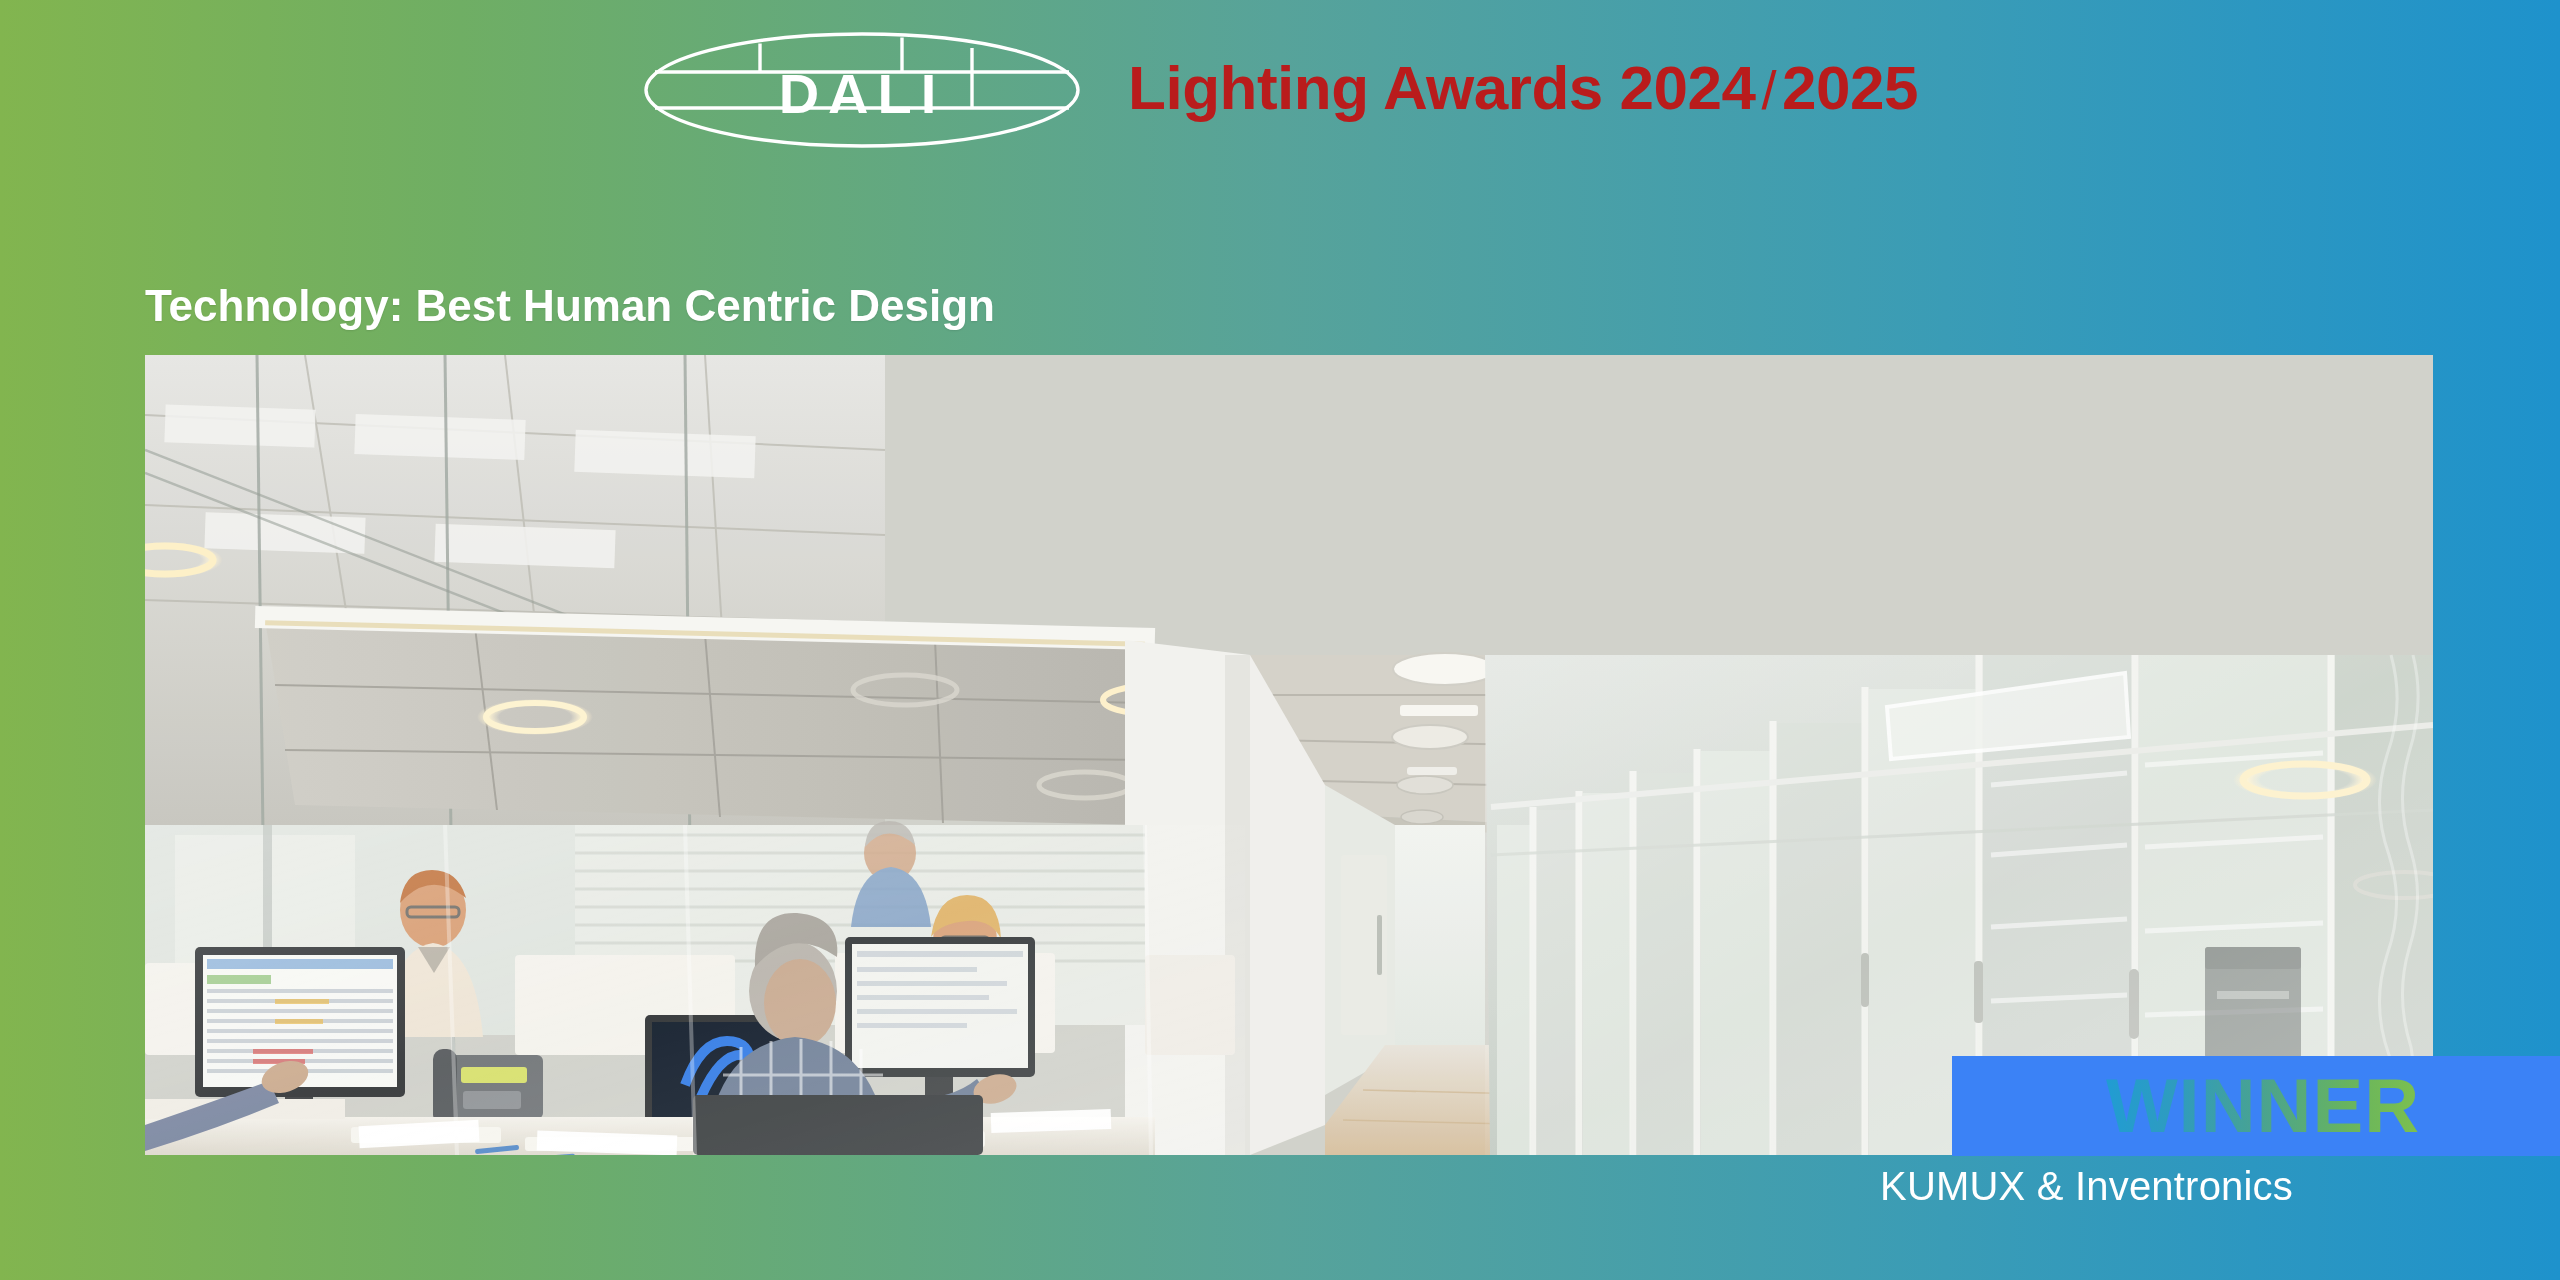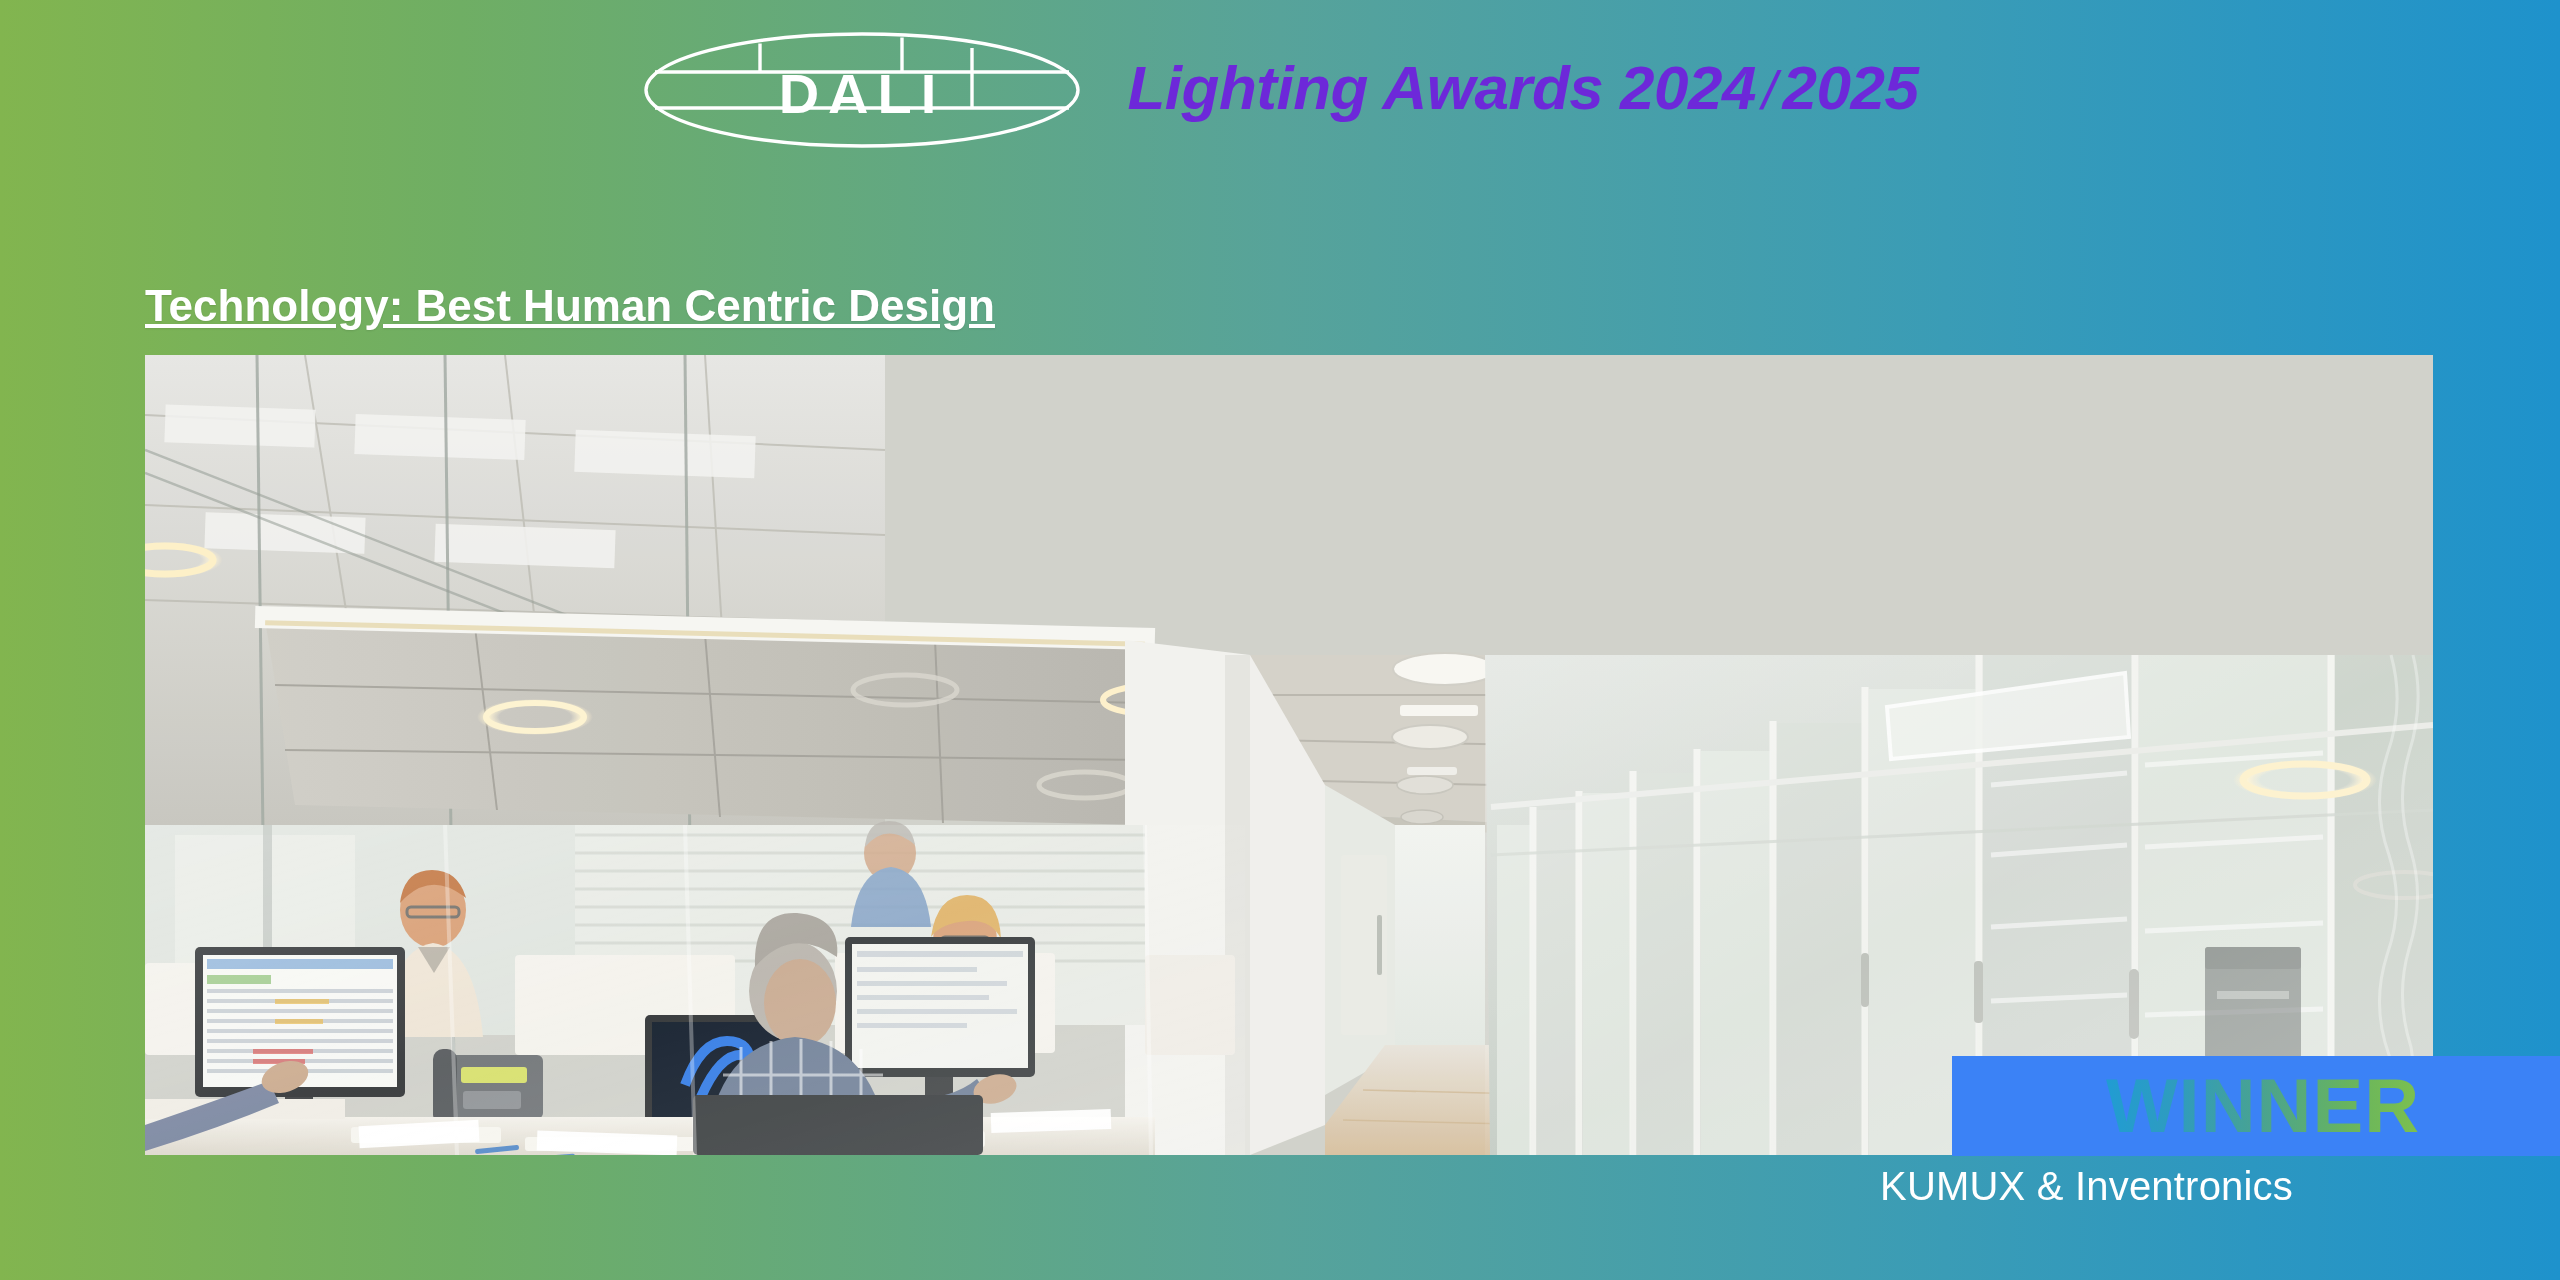--- a/index.html
+++ b/index.html
@@ -11,31 +11,30 @@
   }
 
   
   .header {
     position:absolute; left:0; top:0; width:100%; height:180px;
     display:flex; align-items:center; justify-content:center; gap:46px;
   }
   .dali-logo { position:relative; width:440px; height:120px; flex:0 0 auto; }
   .dali-logo svg { display:block; width:440px; height:120px; }
   .awards-title {
-    color:#6d28d9; font-weight:bold; font-size:62px; letter-spacing:-0.5px;
-    white-space:nowrap; line-height:1; transform:translateY(-2px);font-style:italic;
+    color:#b91c1c; font-weight:bold; font-size:62px; letter-spacing:-0.5px;
+    white-space:nowrap; line-height:1; transform:translateY(-2px);
   }
   .awards-title .slash { font-weight:400; font-size:54px; padding:0 6px; }
 
   
   .category {
     position:absolute; left:145px; top:281px;
     color:#ffffff; font-weight:bold; font-size:44px; white-space:nowrap;
     text-shadow:0 1px 2px rgba(0,0,0,.10);
-    text-decoration:underline;
   }
 
   
   .photo {
     position:absolute; left:145px; top:355px; width:2288px; height:800px;
     overflow:hidden; background:#c9c9c2;
   }
   .photo svg { display:block; width:100%; height:100%; }
 
   

